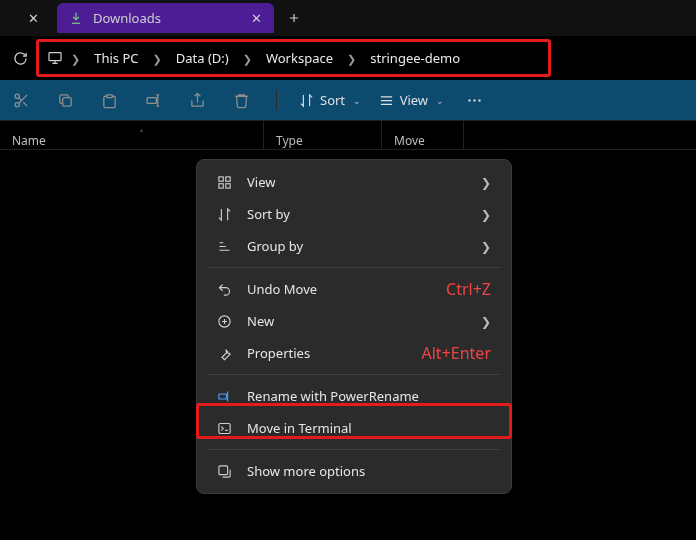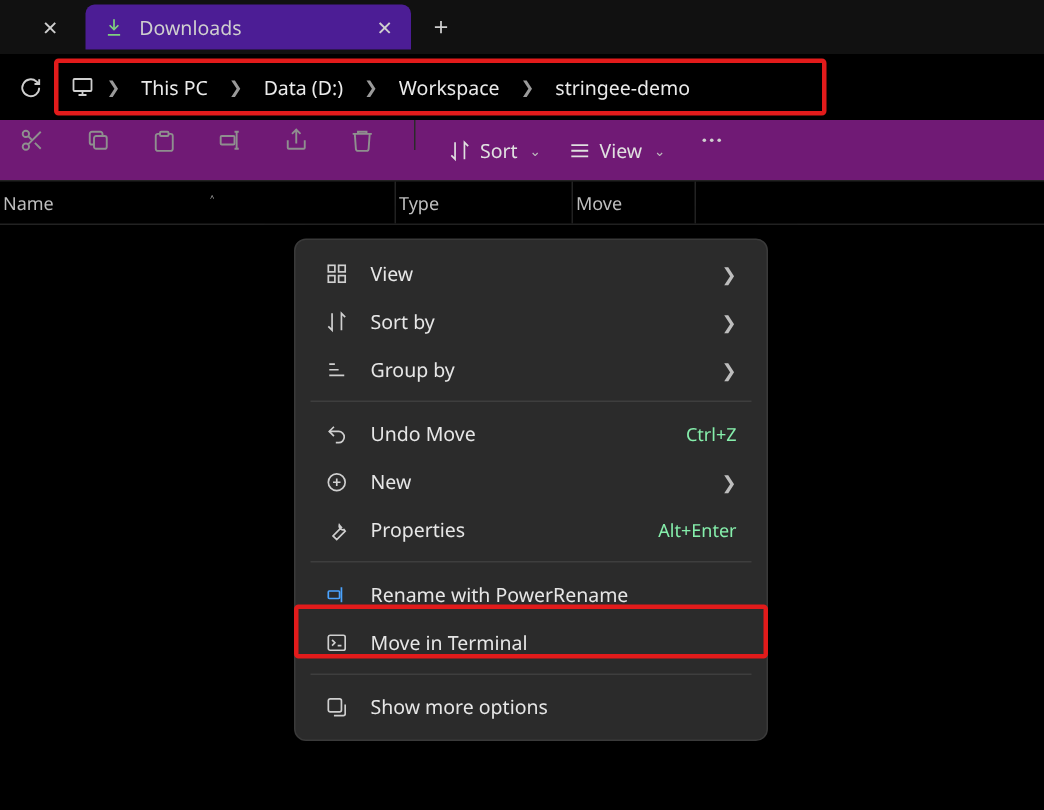--- a/index.html
+++ b/index.html
@@ -9,38 +9,38 @@
   .tab.downloads{background:#4c1d95}
   .tab .close{color:#cfcfcf;font-size:13px}
   .tab .dl-icon{color:#7fd17f}
   .newtab{width:28px;height:28px;display:flex;align-items:center;justify-content:center;color:#cfcfcf}
   .addrbar{display:flex;align-items:center;height:44px;padding:0 10px;background:#000}
   .hl-red{border:3px solid #e21b1b;border-radius:3px}
   .addr-box{display:flex;align-items:center;height:38px;flex:0 0 515px;margin-left:6px;padding:0 8px;gap:8px}
   .crumb{color:#eaeaea;padding:2px 6px}
   .chev{color:#9a9a9a;font-size:11px}
   .refresh{width:20px;height:20px;display:flex;align-items:center;justify-content:center;color:#cfcfcf}
-  .toolbar{display:flex;height:40px;background:#701a75;padding:0 8px;gap:18px}
+  .toolbar{display:flex;align-items:center;height:40px;background:#0c4a6e;padding:0 8px;gap:18px}
   .tb-icon{width:26px;height:26px;display:flex;align-items:center;justify-content:center;color:#8f8f8f}
   .vsep{width:1px;height:20px;background:#2a2a2a;margin:0 4px}
   .tb-group{display:flex;align-items:center;gap:6px;color:#e0e0e0}
   .tb-group .dd{font-size:9px;color:#bdbdbd;margin-left:2px}
   .columns{display:flex;align-items:center;height:30px;background:#000;border-top:1px solid #222;border-bottom:1px solid #222;color:#bfbfbf;font-size:12px}
-  .col{padding:0 2px;border-right:1px solid #222;height:100%;display:flex;align-items:center}
+  .col{padding:0 12px;border-right:1px solid #222;height:100%;display:flex;align-items:flex-end}
   .col-name{width:264px;position:relative}
   .col-name .sort-caret{position:absolute;left:140px;top:6px;font-size:10px;color:#bfbfbf}
   .col-date{width:144px}
   .col-type{width:118px}
   .col-size{width:82px}
   .content{position:relative;background:#000;height:390px}
   .ctxmenu{position:absolute;left:196px;top:9px;width:316px;background:#2b2b2b;border:1px solid #3a3a3a;border-radius:8px;padding:6px 0;box-shadow:0 8px 24px rgba(0,0,0,.6)}
   .mi{display:flex;align-items:center;height:32px;padding:0 16px 0 14px;gap:14px;color:#e6e6e6;border-radius:4px;margin:0 4px}
   .mi .mi-icon{width:18px;display:flex;align-items:center;justify-content:center;color:#cfcfcf}
   .mi .mi-label{flex:1}
-  .mi .mi-trail{color:#86efac;font-size:12px}
+  .mi .mi-trail{color:#ef4444;font-size:16px}
   .mi .mi-sub{color:#bdbdbd;font-size:12px}
   .msep{height:1px;background:#3e3e3e;margin:5px 10px}
   .hl-open{position:absolute;left:196px;top:253px;width:316px;height:36px;pointer-events:none}
   svg{display:block}
 </style>
 </head>
 <body>
 
 <div class="tabbar">
   <div class="tab">

